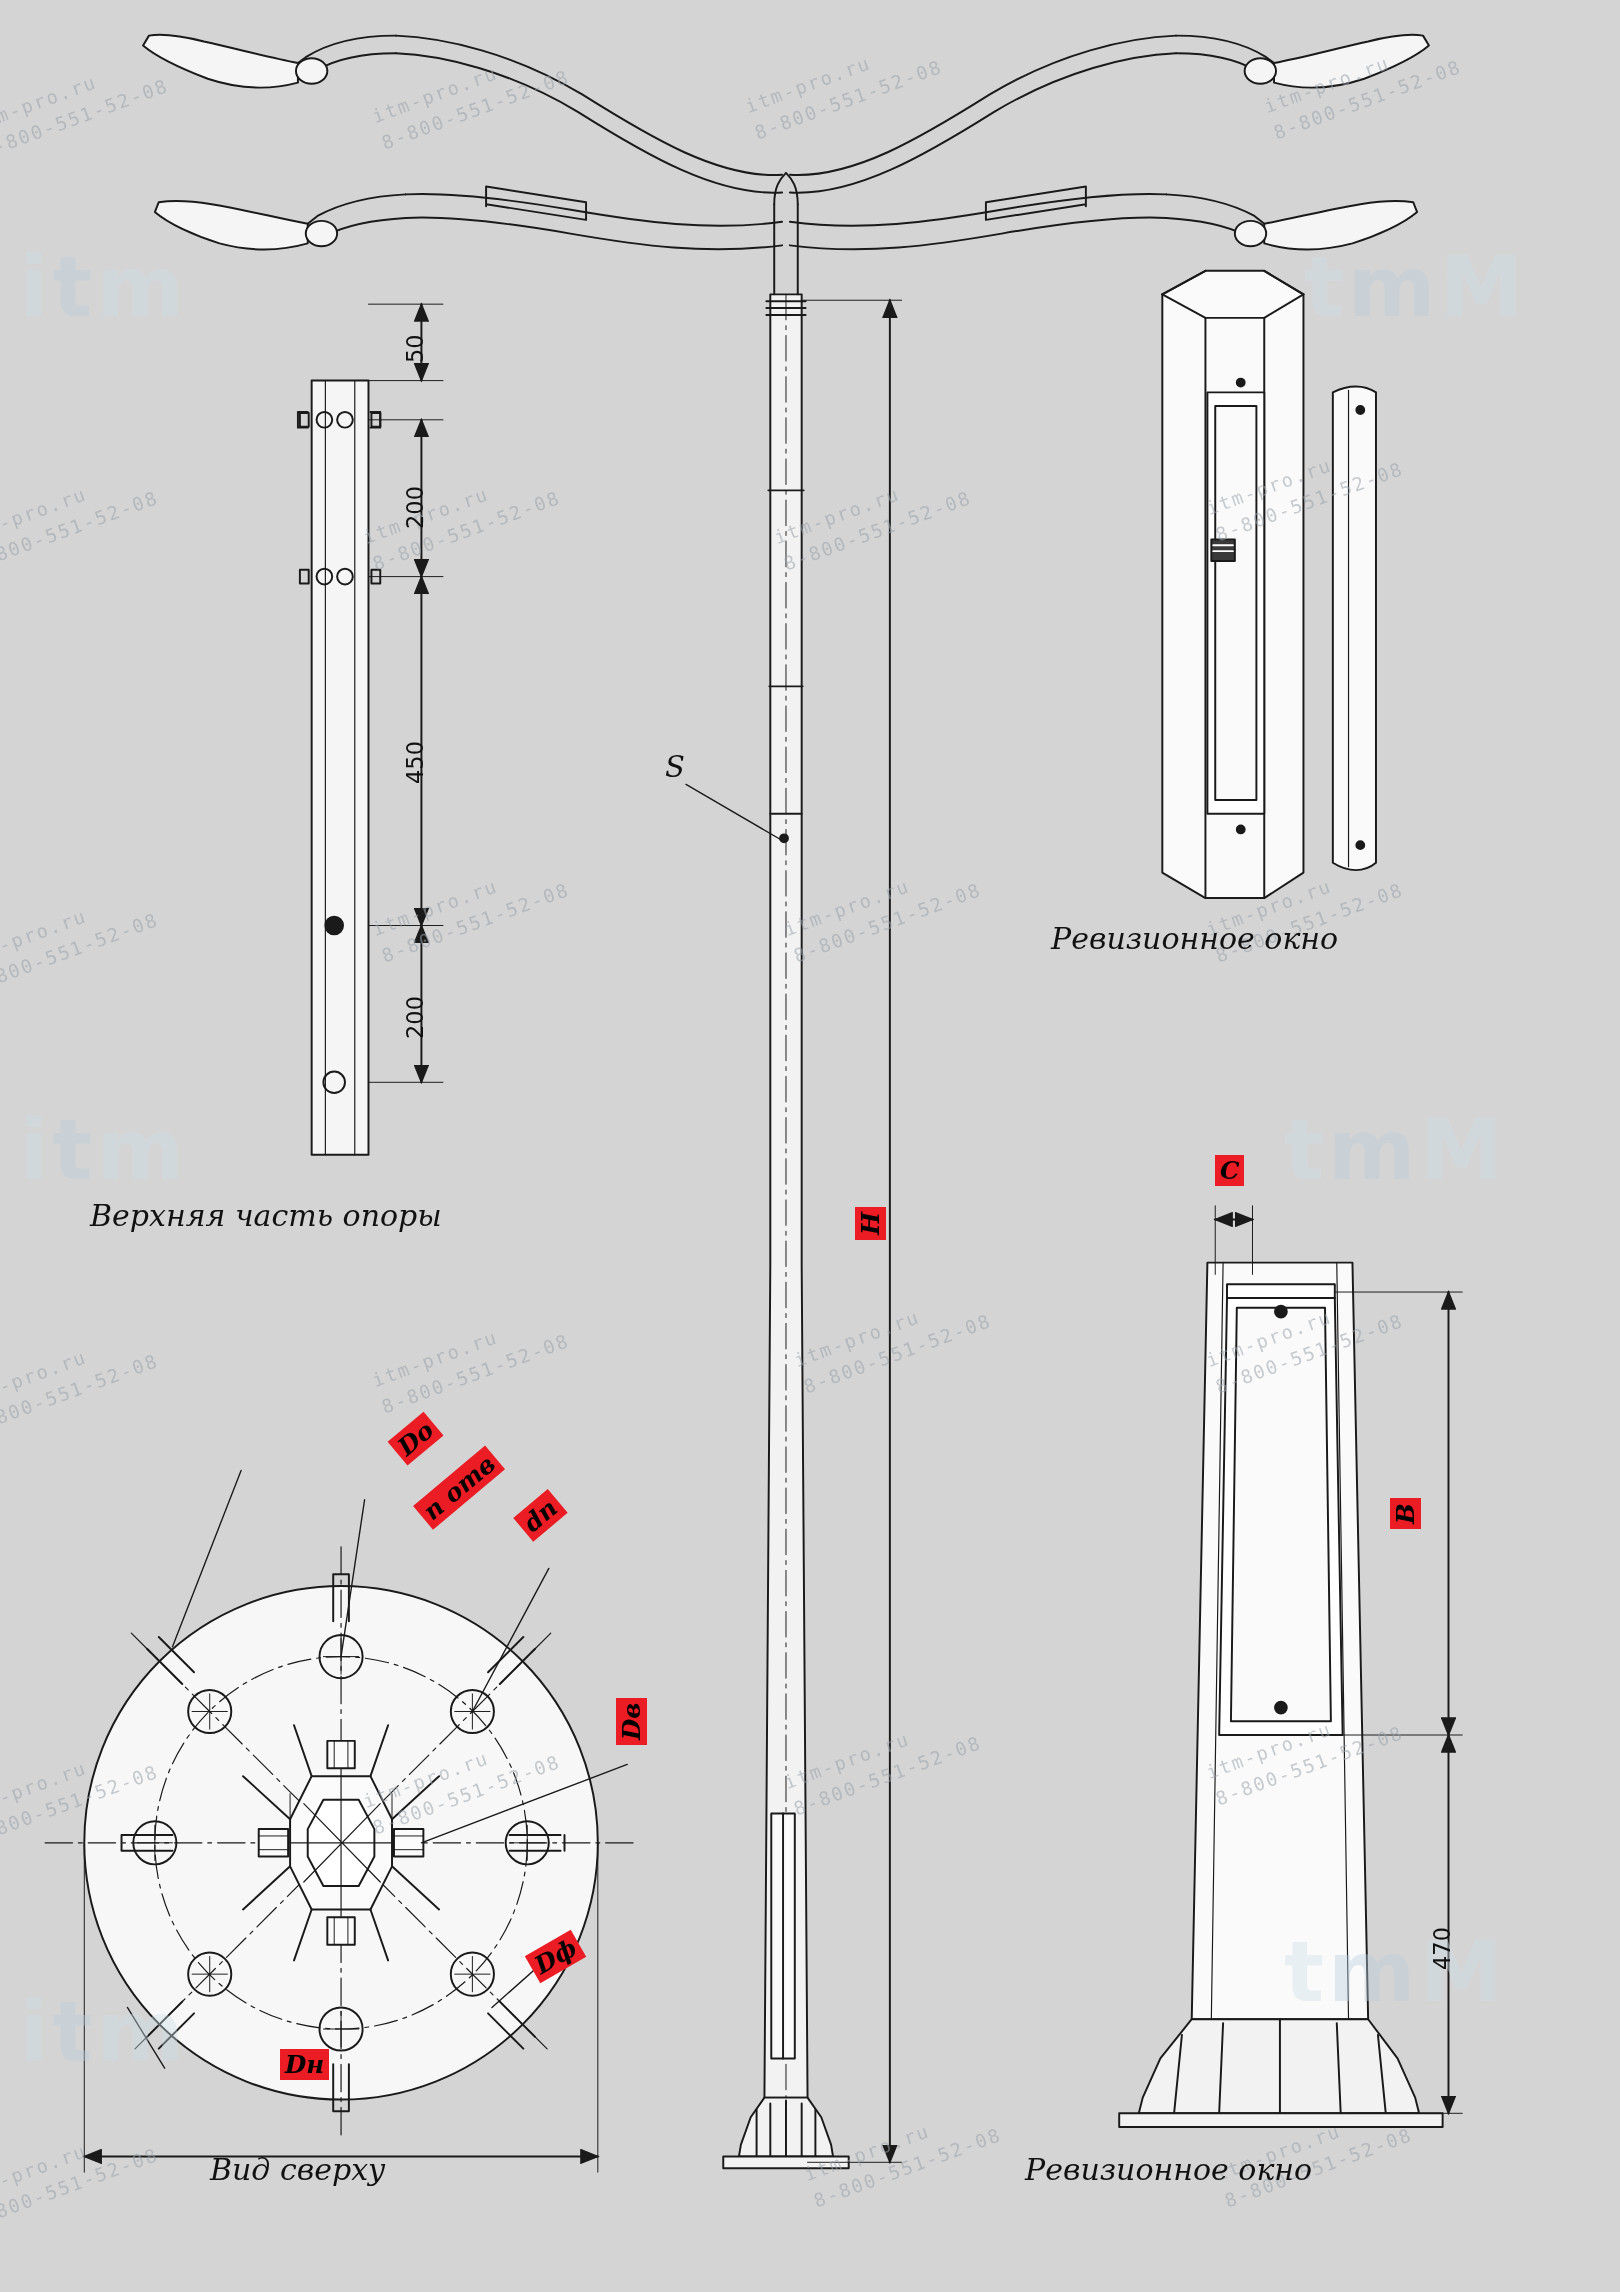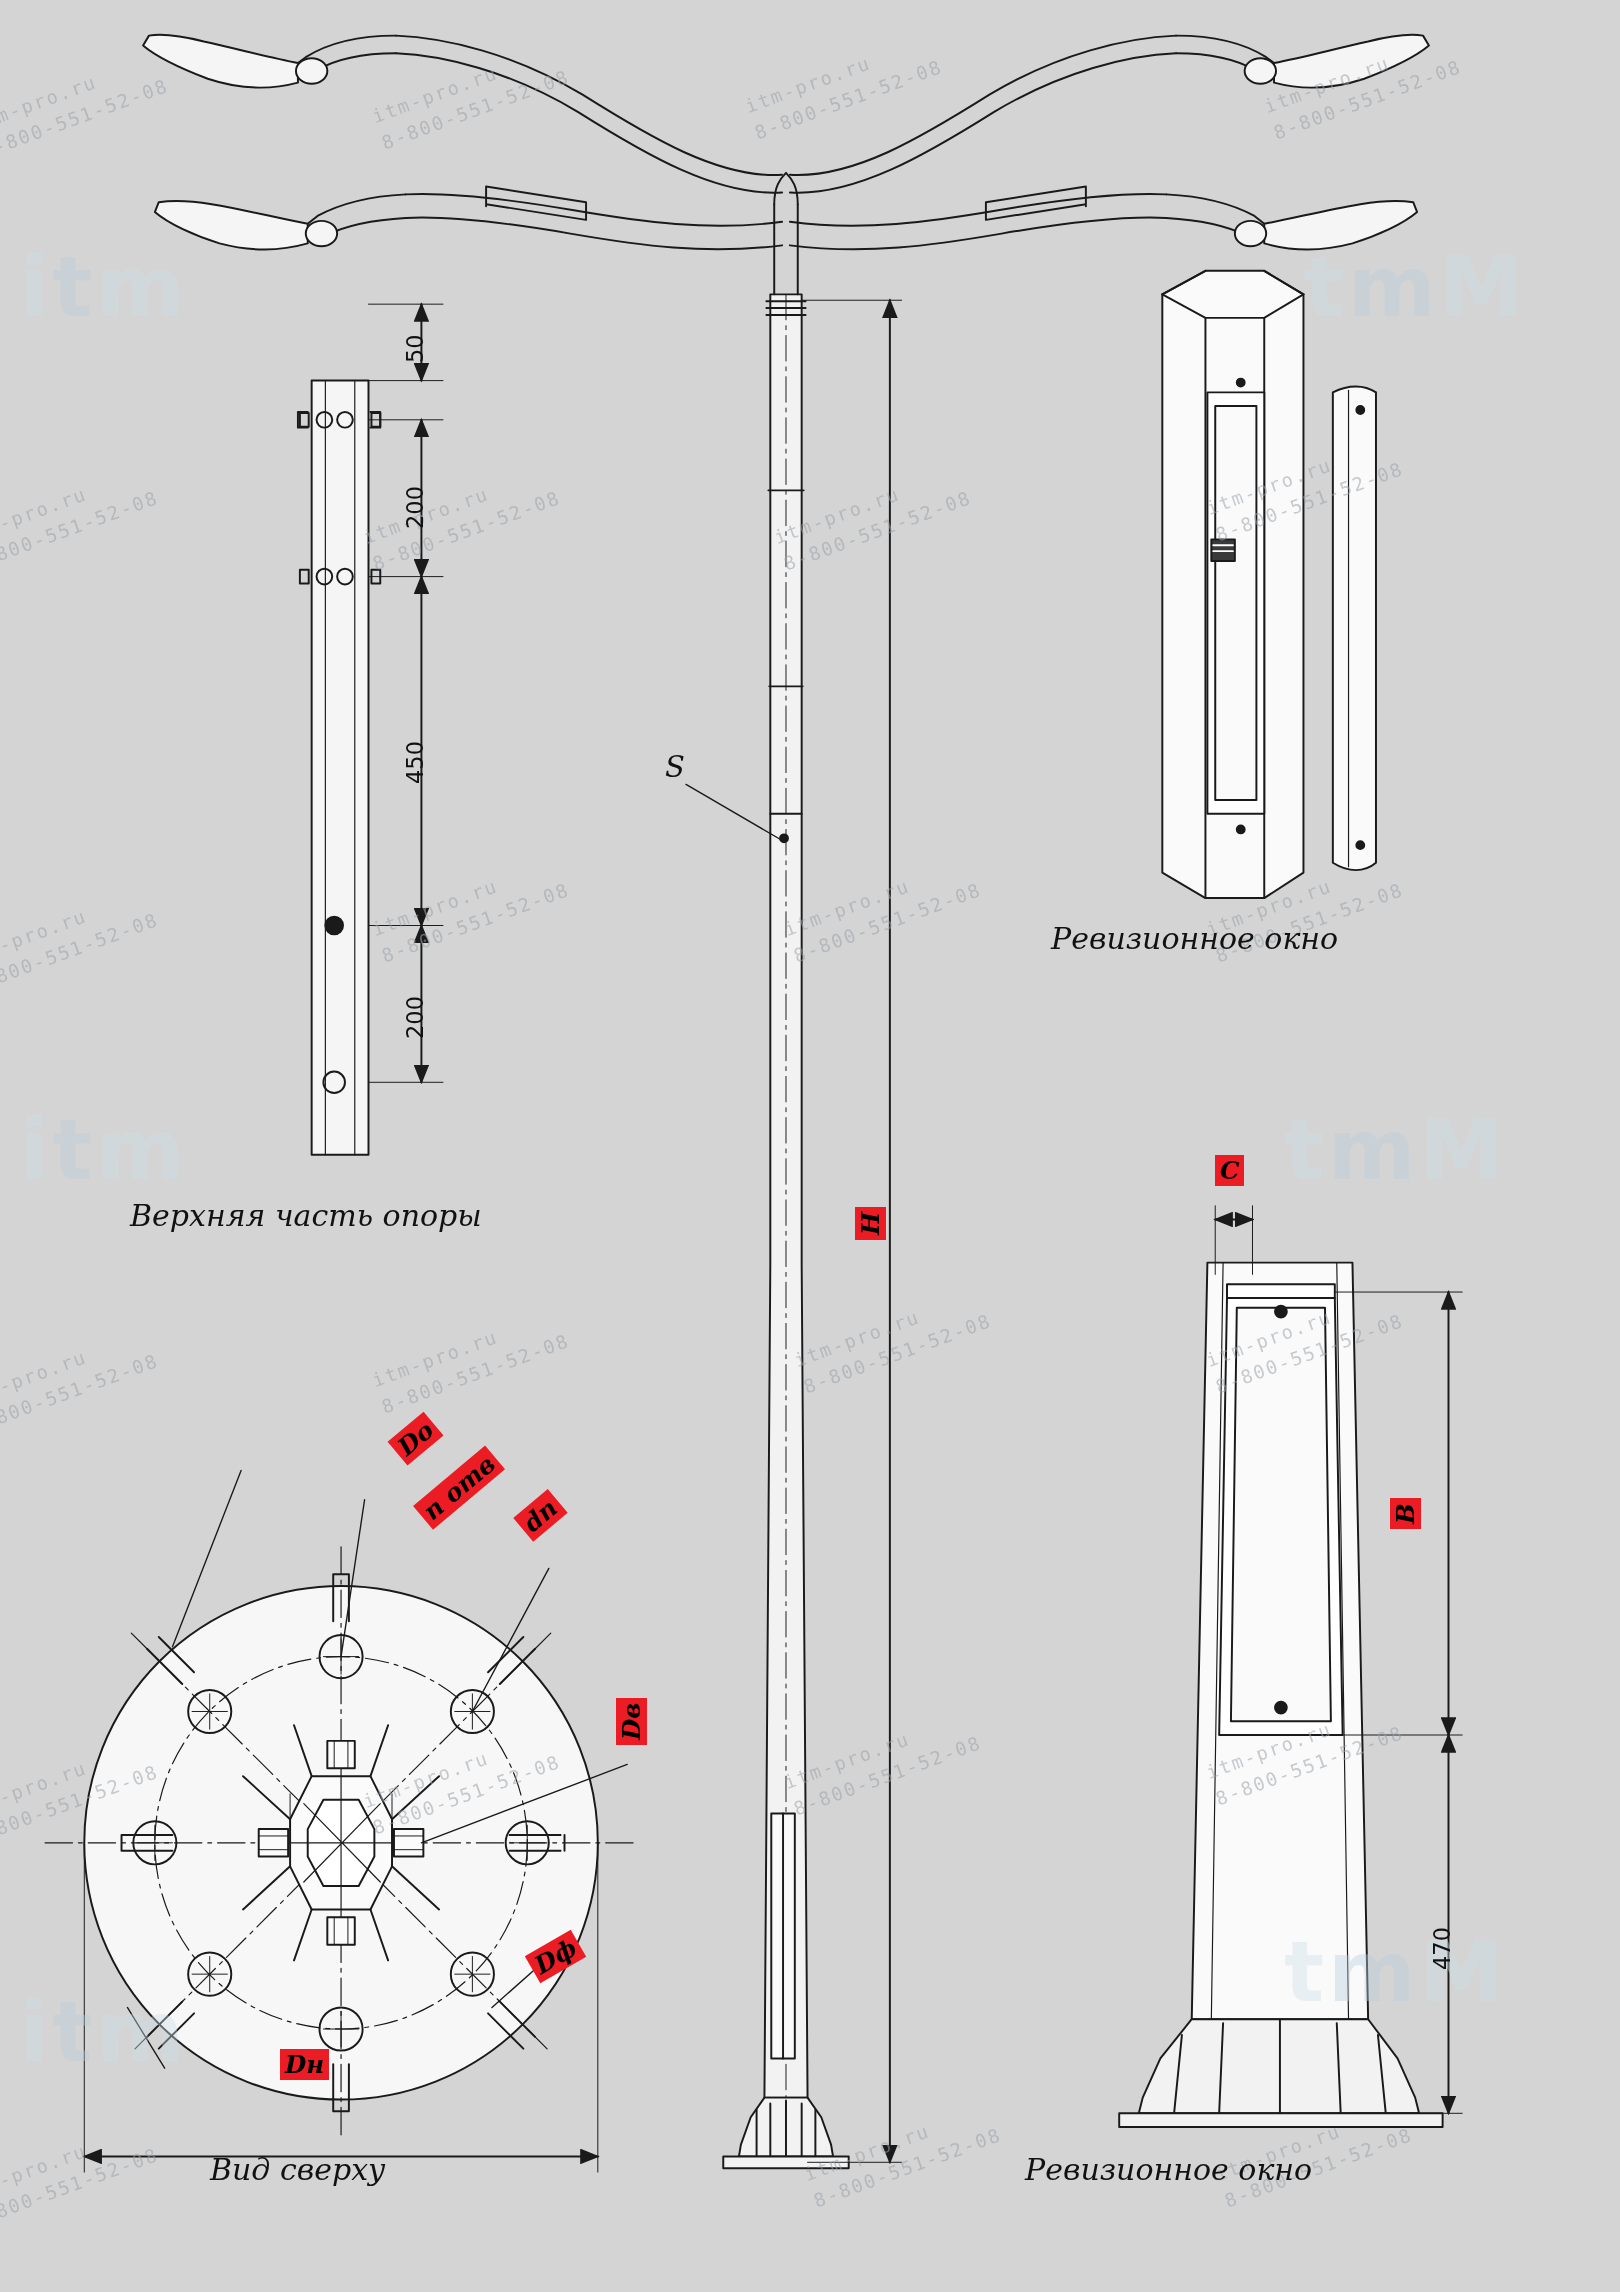--- a/index.html
+++ b/index.html
@@ -365,21 +365,21 @@
           <path d="M176,1680 L246,1500" stroke-width="1.4"></path>
           <path d="M130,2048 L168,2110" stroke-width="1.4"></path>
           <path d="M502,2048 L556,2000" stroke-width="1.4"></path>
           <path d="M430,1880 L640,1800" stroke-width="1.4"></path>
         </g>
       </g>
 
     </g>
   </svg>
 
-  <div class="cap" style="left:90px;  top:1198px;margin-left:40px;">Верхняя часть опоры</div>
+  <div class="cap" style="left:90px;  top:1198px;">Верхняя часть опоры</div>
   <div class="cap" style="left:210px; top:2152px;">Вид сверху</div>
   <div class="cap" style="left:1051px;top:921px;">Ревизионное окно</div>
   <div class="cap" style="left:1025px;top:2152px;">Ревизионное окно</div>
 
   <div class="dim v" style="left:402px; top:363px;">50</div>
   <div class="dim v" style="left:402px; top:529px;">200</div>
   <div class="dim v" style="left:402px; top:784px;">450</div>
   <div class="dim v" style="left:402px; top:1039px;">200</div>
 
   <div class="dim v" style="left:1429px;top:1970px;">470</div>

